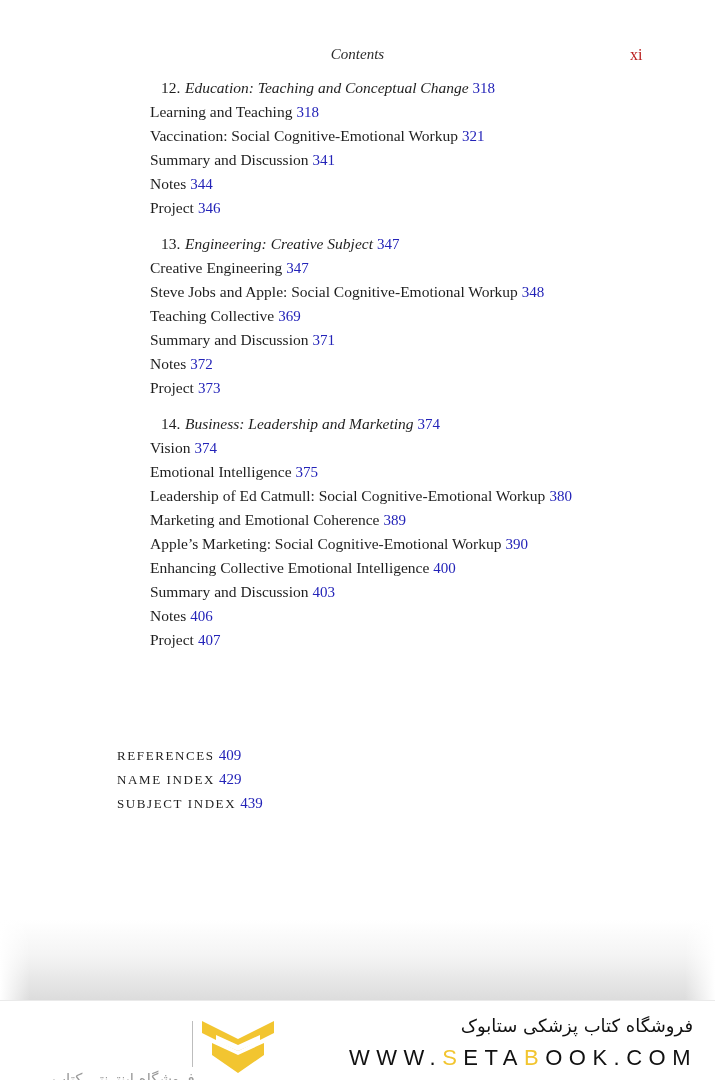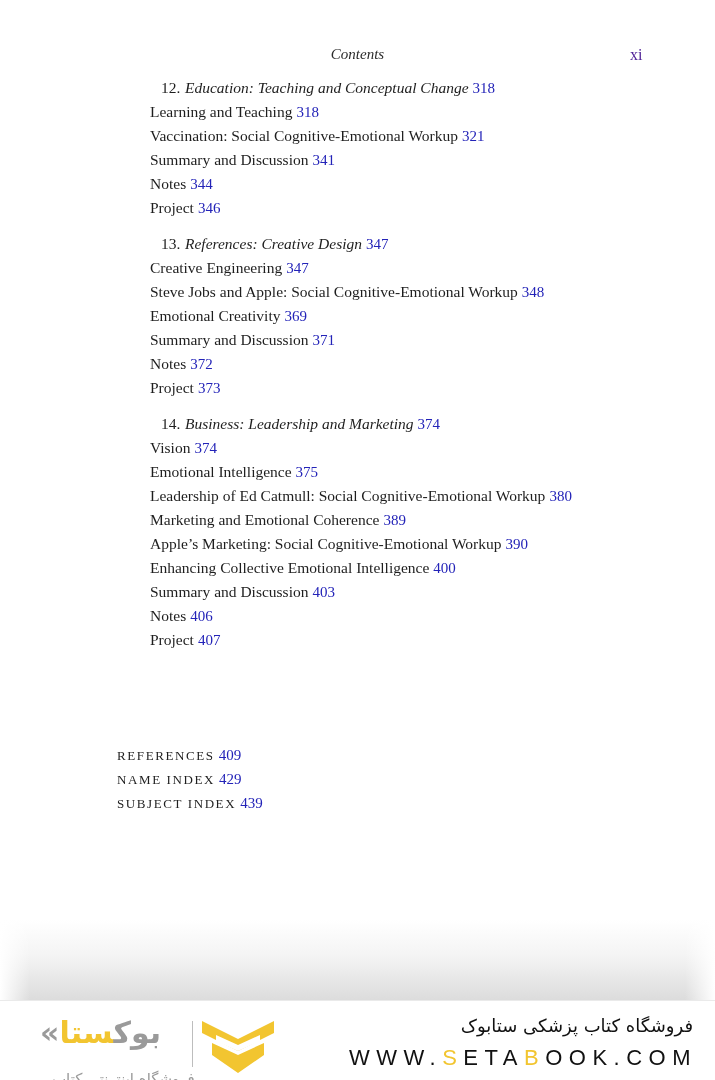--- a/index.html
+++ b/index.html
@@ -9,21 +9,21 @@
     font-family: "DejaVu Serif", "Liberation Serif", serif;
     color: #1e1e1e;
   }
   .page { position: absolute; left: 0; top: 0; width: 715px; height: 1000px; background: #fff; }
   .running-head {
     position: absolute; top: 46px; left: 0; width: 715px; text-align: center;
     font-family: "Liberation Serif", serif; font-style: italic; font-size: 15px; color: #2a2a2a;
   }
   .folio {
     position: absolute; top: 46px; left: 630px;
-    font-family: "Liberation Serif", serif; font-size: 16px; color: #4c1d95;
+    font-family: "Liberation Serif", serif; font-size: 16px; color: #b91c1c;
   }
   .toc { position: absolute; left: 117px; top: 76px; width: 560px; }
   .chapter { margin-bottom: 12px; }
   .chap-head {
     font-family: "Liberation Serif", serif; font-size: 15.5px; line-height: 24px; height: 24px; white-space: nowrap;
   }
   .chap-num { display: inline-block; width: 24px; font-style: normal; margin-left: 44px; }
   .chap-title { font-style: italic; }
   .entry {
     font-family: "Liberation Serif", serif; font-size: 15.5px; line-height: 24px; height: 24px;
@@ -83,25 +83,25 @@
       </div>
       <div class="entry"><span>Learning and Teaching</span><span class="pg">318</span></div>
       <div class="entry"><span>Vaccination: Social Cognitive-Emotional Workup</span><span class="pg">321</span></div>
       <div class="entry"><span>Summary and Discussion</span><span class="pg">341</span></div>
       <div class="entry"><span>Notes</span><span class="pg">344</span></div>
       <div class="entry"><span>Project</span><span class="pg">346</span></div>
     </div>
 
     <div class="chapter">
       <div class="chap-head">
-        <span class="chap-num">13.</span><span class="chap-title">References: Creative Design</span><span class="pg">347</span>
+        <span class="chap-num">13.</span><span class="chap-title">Engineering: Creative Subject</span><span class="pg">347</span>
       </div>
       <div class="entry"><span>Creative Engineering</span><span class="pg">347</span></div>
       <div class="entry"><span>Steve Jobs and Apple: Social Cognitive-Emotional Workup</span><span class="pg">348</span></div>
-      <div class="entry"><span>Emotional Creativity</span><span class="pg">369</span></div>
+      <div class="entry"><span>Teaching Collective</span><span class="pg">369</span></div>
       <div class="entry"><span>Summary and Discussion</span><span class="pg">371</span></div>
       <div class="entry"><span>Notes</span><span class="pg">372</span></div>
       <div class="entry"><span>Project</span><span class="pg">373</span></div>
     </div>
 
     <div class="chapter">
       <div class="chap-head">
         <span class="chap-num">14.</span><span class="chap-title">Business: Leadership and Marketing</span><span class="pg">374</span>
       </div>
       <div class="entry"><span>Vision</span><span class="pg">374</span></div>
@@ -120,23 +120,20 @@
     <div class="bm-item"><span>References</span><span class="pg">409</span></div>
     <div class="bm-item"><span>Name Index</span><span class="pg">429</span></div>
     <div class="bm-item"><span>Subject Index</span><span class="pg">439</span></div>
   </div>
 
   <div class="shadow-band"></div>
 </div>
 
 <div class="banner">
   <div class="logo">
-    <div class="logo-word">
-      <span class="grey">«</span><span class="grey">بوک</span><span>ستا</span>
-    </div>
     <div class="logo-sub">فروشگاه اینترنتی کتاب</div>
     <div class="logo-divider"></div>
     <svg class="logo-mark" width="72" height="60" viewBox="0 0 72 60">
       <polygon points="0,6 36,24 72,6 72,18 36,36 0,18" fill="#f2c530"></polygon>
       <polygon points="10,28 36,40 62,28 62,40 36,58 10,40" fill="#f2c530"></polygon>
       <polygon points="14,20 36,30 58,20 58,26 36,36 14,26" fill="#ffffff"></polygon>
     </svg>
   </div>
   <div class="store-title">فروشگاه کتاب پزشکی ستابوک</div>
   <div class="store-url"><span>WWW.</span><span class="hl">S</span><span>ETA</span><span class="hl">B</span><span>OOK.COM</span></div>

